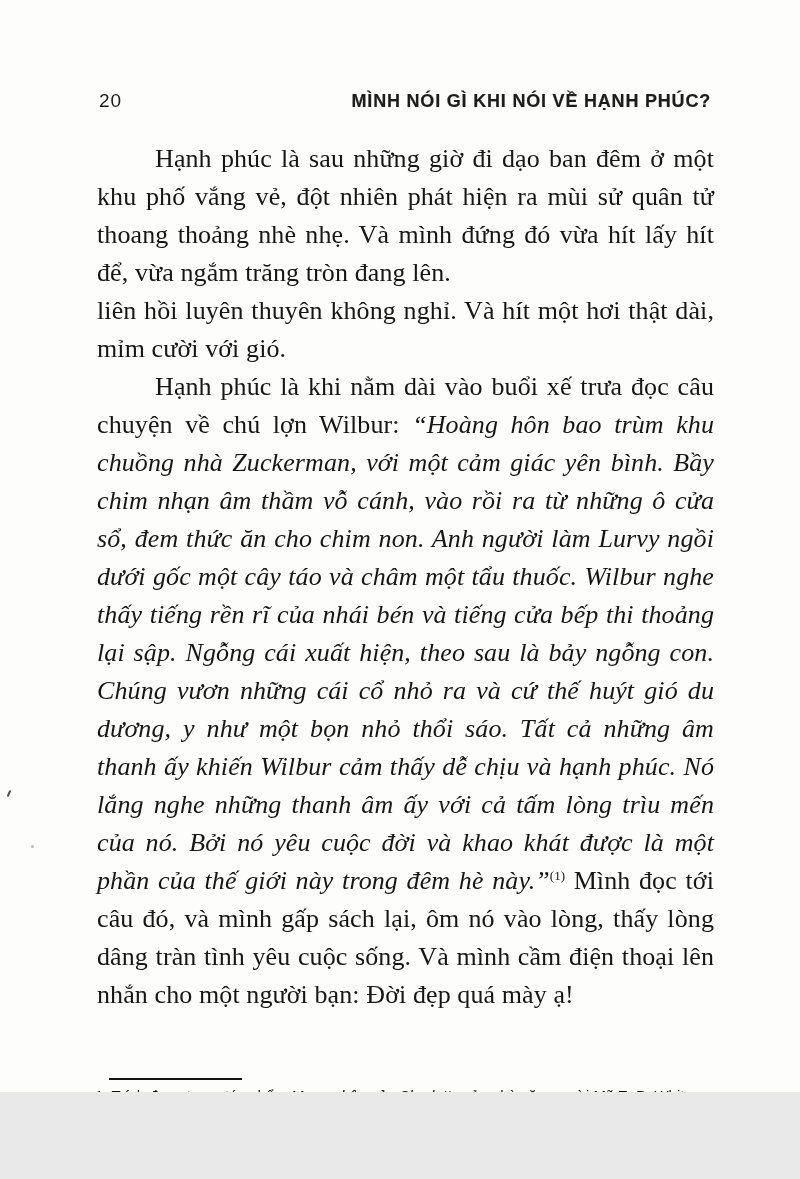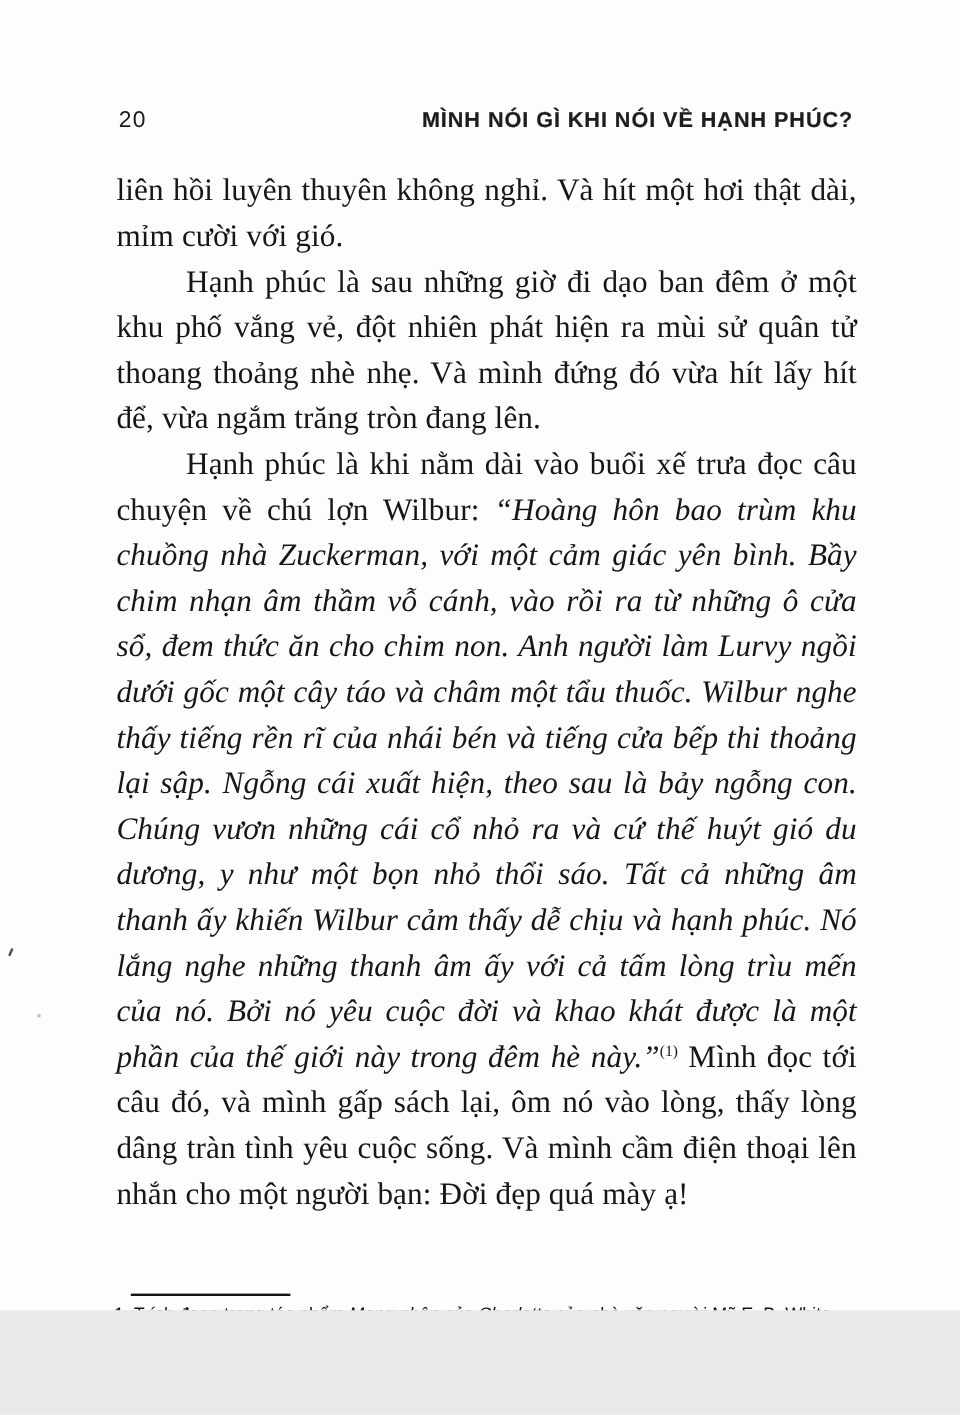--- a/index.html
+++ b/index.html
@@ -104,22 +104,22 @@
 <body>
 
 <div class="page">
 
   <div class="header">
     <span class="page-number">20</span>
     <span class="running-title">MÌNH NÓI GÌ KHI NÓI VỀ HẠNH PHÚC?</span>
   </div>
 
   <div class="body-text">
+      <p class="para indent"><span class="run normal">Hạnh phúc là sau những giờ đi dạo ban đêm ở một khu phố vắng vẻ, đột nhiên phát hiện ra mùi sử quân tử thoang thoảng nhè nhẹ. Và mình đứng đó vừa hít lấy hít để, vừa ngắm trăng tròn đang lên.</span></p>
       <p class="para"><span class="run normal">liên hồi luyên thuyên không nghỉ. Và hít một hơi thật dài, mỉm cười với gió.</span></p>
-      <p class="para indent"><span class="run normal">Hạnh phúc là sau những giờ đi dạo ban đêm ở một khu phố vắng vẻ, đột nhiên phát hiện ra mùi sử quân tử thoang thoảng nhè nhẹ. Và mình đứng đó vừa hít lấy hít để, vừa ngắm trăng tròn đang lên.</span></p>
       <p class="para indent"><span class="run normal">Hạnh phúc là khi nằm dài vào buổi xế trưa đọc câu chuyện về chú lợn Wilbur: </span><span class="run italic">“Hoàng hôn bao trùm khu chuồng nhà Zuckerman, với một cảm giác yên bình. Bầy chim nhạn âm thầm vỗ cánh, vào rồi ra từ những ô cửa sổ, đem thức ăn cho chim non. Anh người làm Lurvy ngồi dưới gốc một cây táo và châm một tẩu thuốc. Wilbur nghe thấy tiếng rền rĩ của nhái bén và tiếng cửa bếp thi thoảng lại sập. Ngỗng cái xuất hiện, theo sau là bảy ngỗng con. Chúng vươn những cái cổ nhỏ ra và cứ thế huýt gió du dương, y như một bọn nhỏ thổi sáo. Tất cả những âm thanh ấy khiến Wilbur cảm thấy dễ chịu và hạnh phúc. Nó lắng nghe những thanh âm ấy với cả tấm lòng trìu mến của nó. Bởi nó yêu cuộc đời và khao khát được là một phần của thế giới này trong đêm hè này.”</span><span class="run superscript">(1)</span><span class="run normal"> Mình đọc tới câu đó, và mình gấp sách lại, ôm nó vào lòng, thấy lòng dâng tràn tình yêu cuộc sống. Và mình cầm điện thoại lên nhắn cho một người bạn: Đời đẹp quá mày ạ!</span></p>
     </div>
 
   <div class="footnote">
     <div class="footnote-divider"></div>
     <div class="footnote-line"><span class="run normal">1. Trích đoạn trong tác phẩm </span><span class="run italic">Mạng nhện của Charlotte</span><span class="run normal"> của nhà văn người Mỹ E. B. White.</span></div>
   </div>
 
   <div class="artifact-1"></div>
   <div class="artifact-2"></div>

